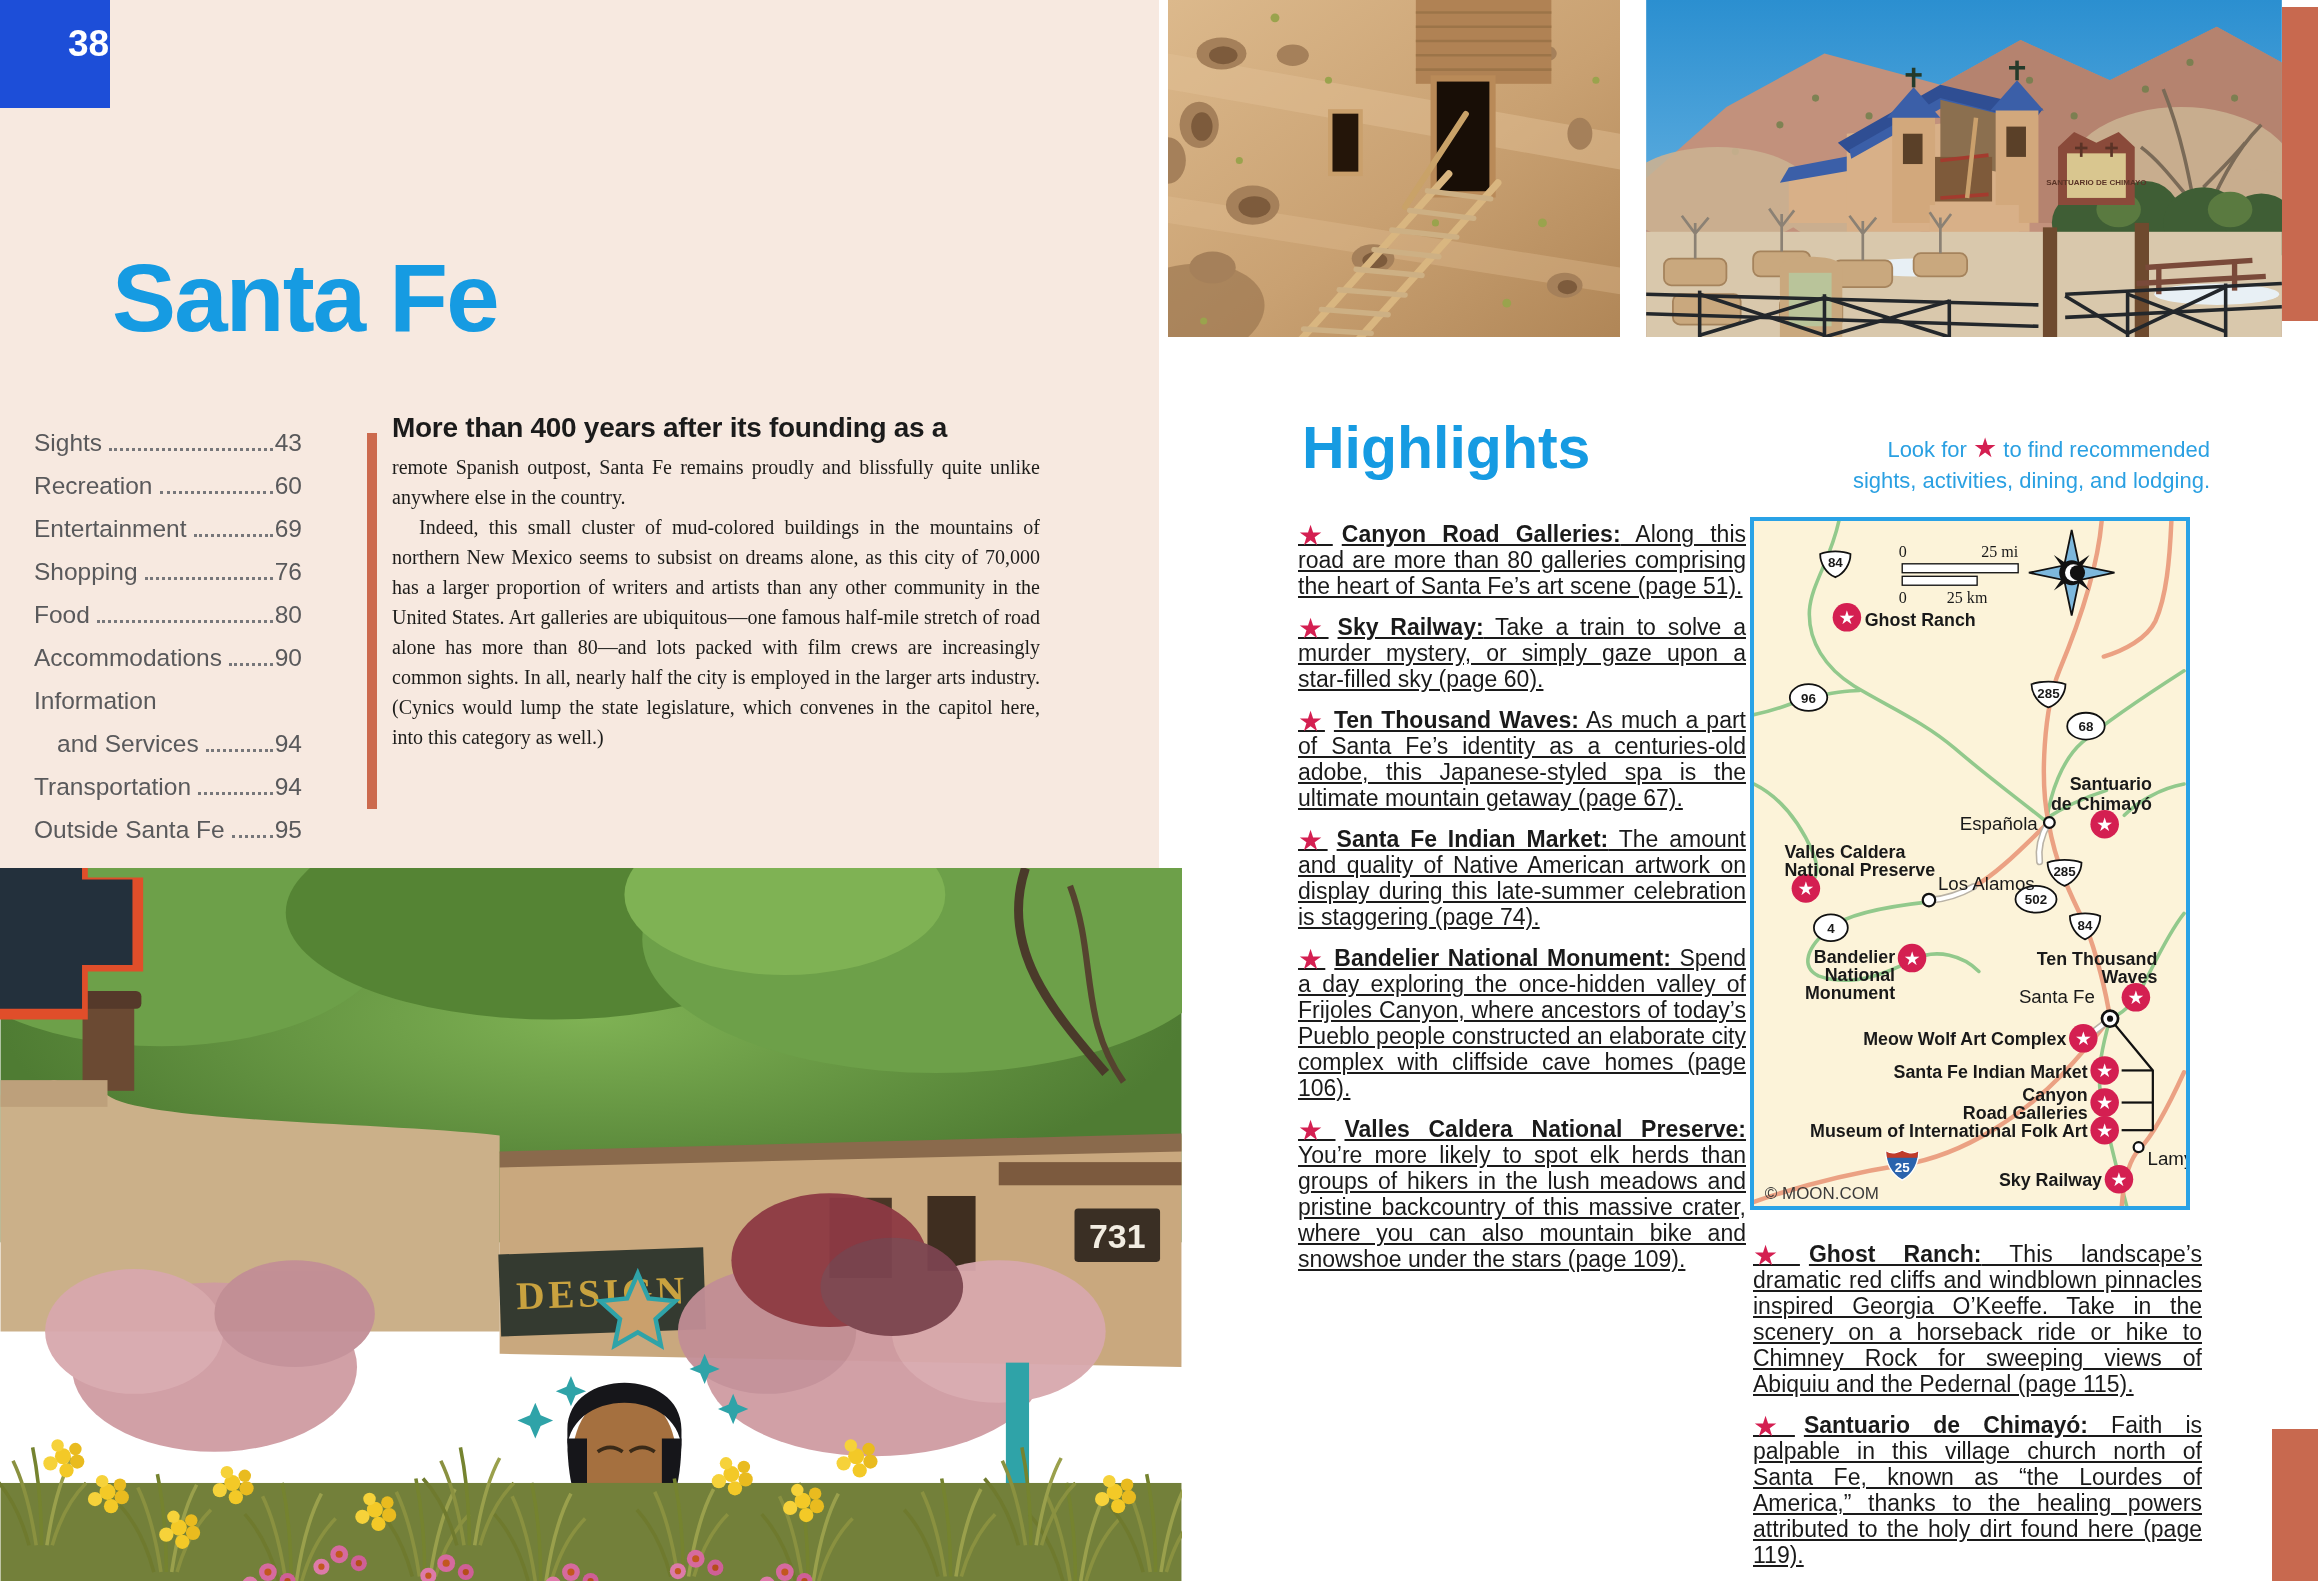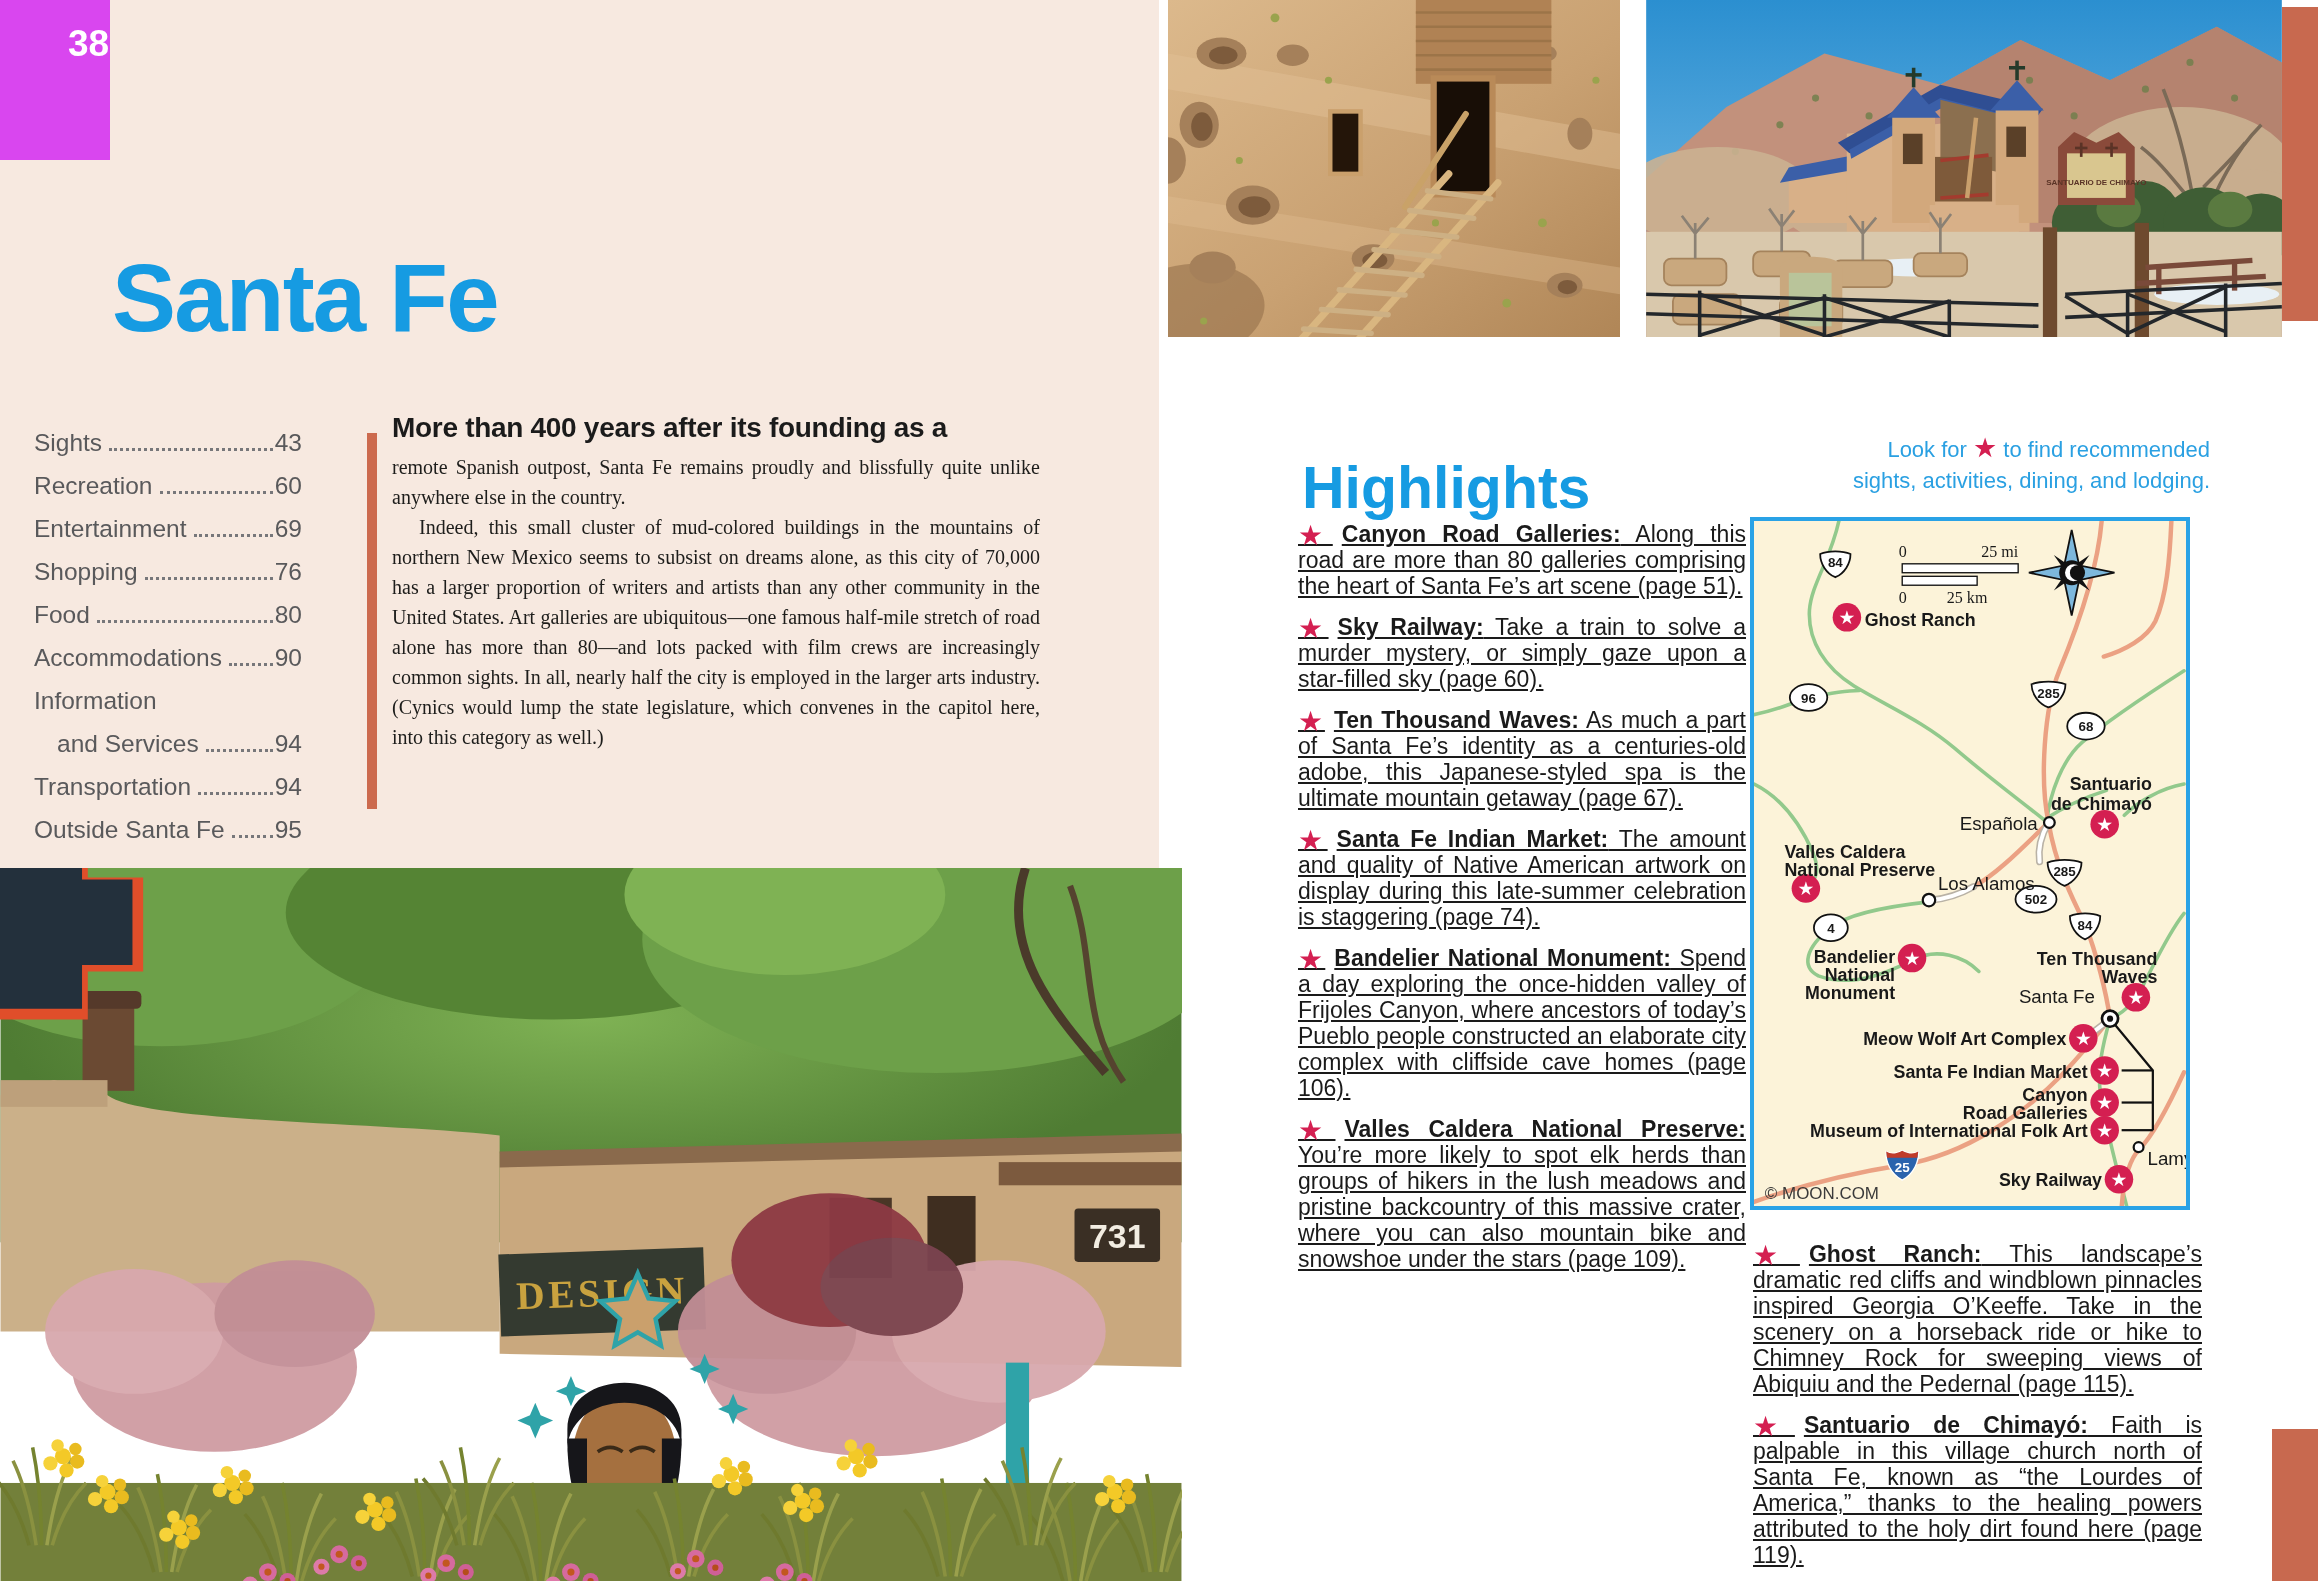--- a/index.html
+++ b/index.html
@@ -1,37 +1,37 @@
 <!DOCTYPE html>
 <html style="font-size:14.3px"><head>
 <meta charset="utf-8">
 <style>
   html,body{margin:0;padding:0;}
   body{width:2319px;height:1581px;background:#ffffff;font-family:"Liberation Sans",sans-serif;position:relative;overflow:hidden;}
   .abs{position:absolute;}
 
   
   #left-cream{left:0;top:0;width:1159px;height:868px;background:#f7e9e0;}
-  #folio-left{left:0;top:0;width:110px;height:160px;background:#d946ef;}
+  #folio-left{left:0;top:0;width:110px;height:108px;background:#1d4ed8;}
   #folio-left span{position:absolute;left:68px;top:23px;color:#ffffff;font-size:37px;font-weight:700;}
   #chapter-title{left:112px;top:243px;font-size:96px;font-weight:700;color:#169be2;letter-spacing:-1.8px;}
 
   #toc{left:34px;top:421px;width:268px;color:#59595b;font-size:24.5px;}
   .toc-row{display:flex;align-items:baseline;height:35px;margin-top:8px;}
   .toc-dots{flex:1;border-bottom:3.1px dotted #77777a;margin:0 1.8px 7.1px 7.1px;}
   .toc-indent{padding-left:23px;}
 
   #intro-bar{left:367px;top:433px;width:9.8px;height:376px;background:#cc6a4e;}
   #intro{left:392px;top:412px;width:648px;color:#1d1d1b;}
   #intro .lead{font-size:28px;font-weight:600;letter-spacing:-0.3px;color:#1b1b1b;margin:0 0 8px 0;}
   #intro .serif{font-family:"Liberation Serif",serif;font-size:20px;line-height:30px;text-align:justify;margin:0;}
   #intro .serif.p2{text-indent:27px;}
 
   
-  #hl-heading{left:1302px;top:414px;font-size:59px;font-weight:700;color:#169be2;margin-top:40px;}
+  #hl-heading{left:1302px;top:414px;font-size:59px;font-weight:700;color:#169be2;}
   #lookfor{left:1819px;top:433px;width:391px;text-align:right;color:#2aa0e2;font-size:22px;line-height:31px;}
   #lookfor .star{color:#d41f51;font-size:27px;}
 
   .hl-col{display:flex;flex-direction:column;gap:15px;}
   #hl-col1{left:1298px;top:521px;width:448px;}
   #hl-col2{left:1753px;top:1241px;width:449px;}
   p.hl{margin:0;font-size:23px;line-height:26px;text-align:justify;color:#1a1a1a;text-decoration:underline;}
   p.hl b{font-weight:700;}
   p.hl .star{color:#d41f51;font-size:28px;line-height:0;vertical-align:-2.7px;margin-right:9px;}
 

